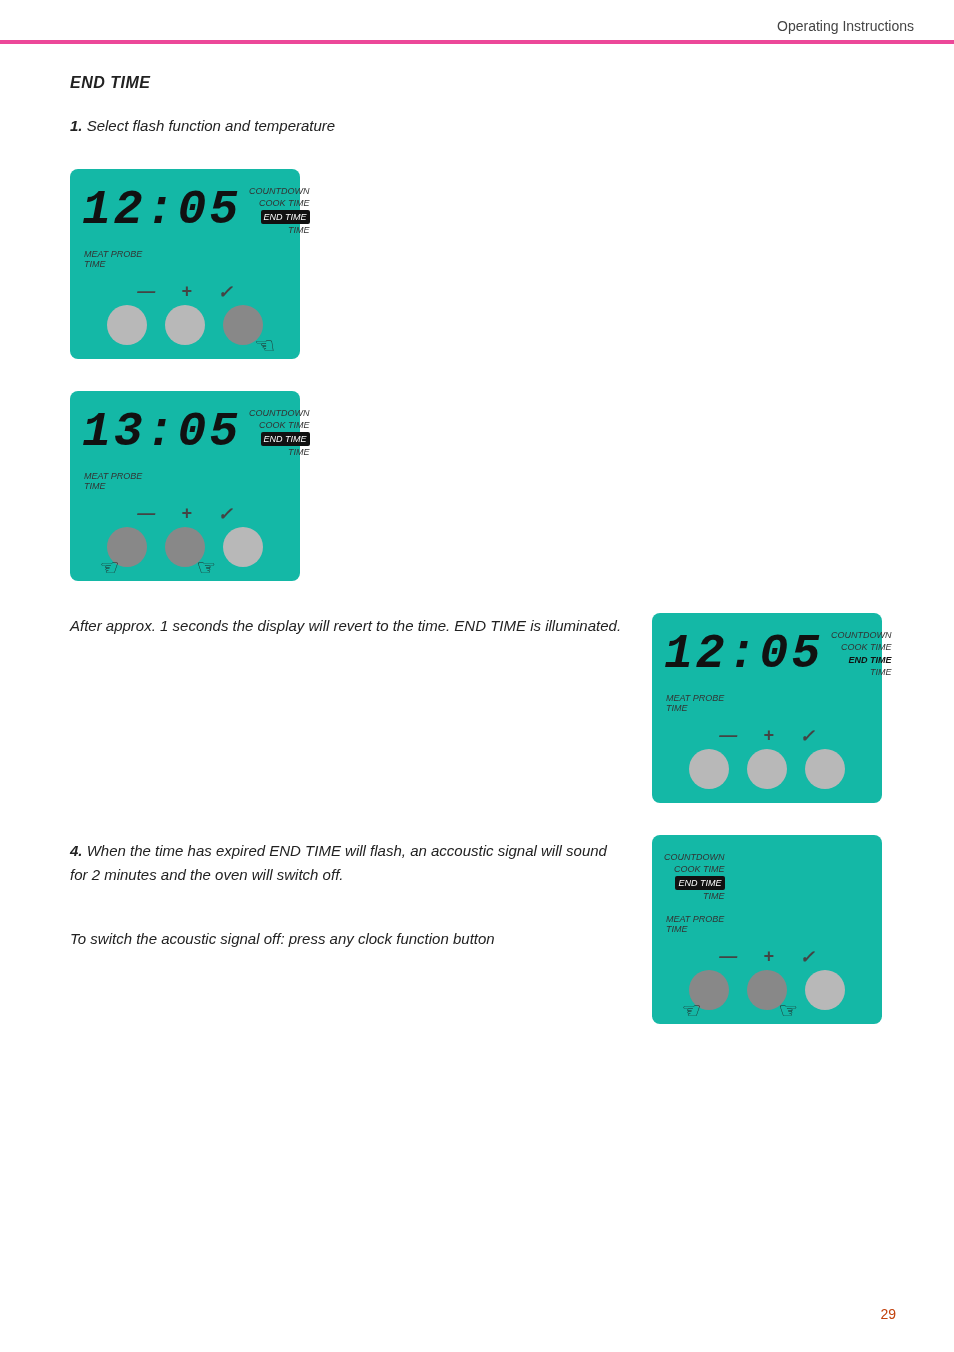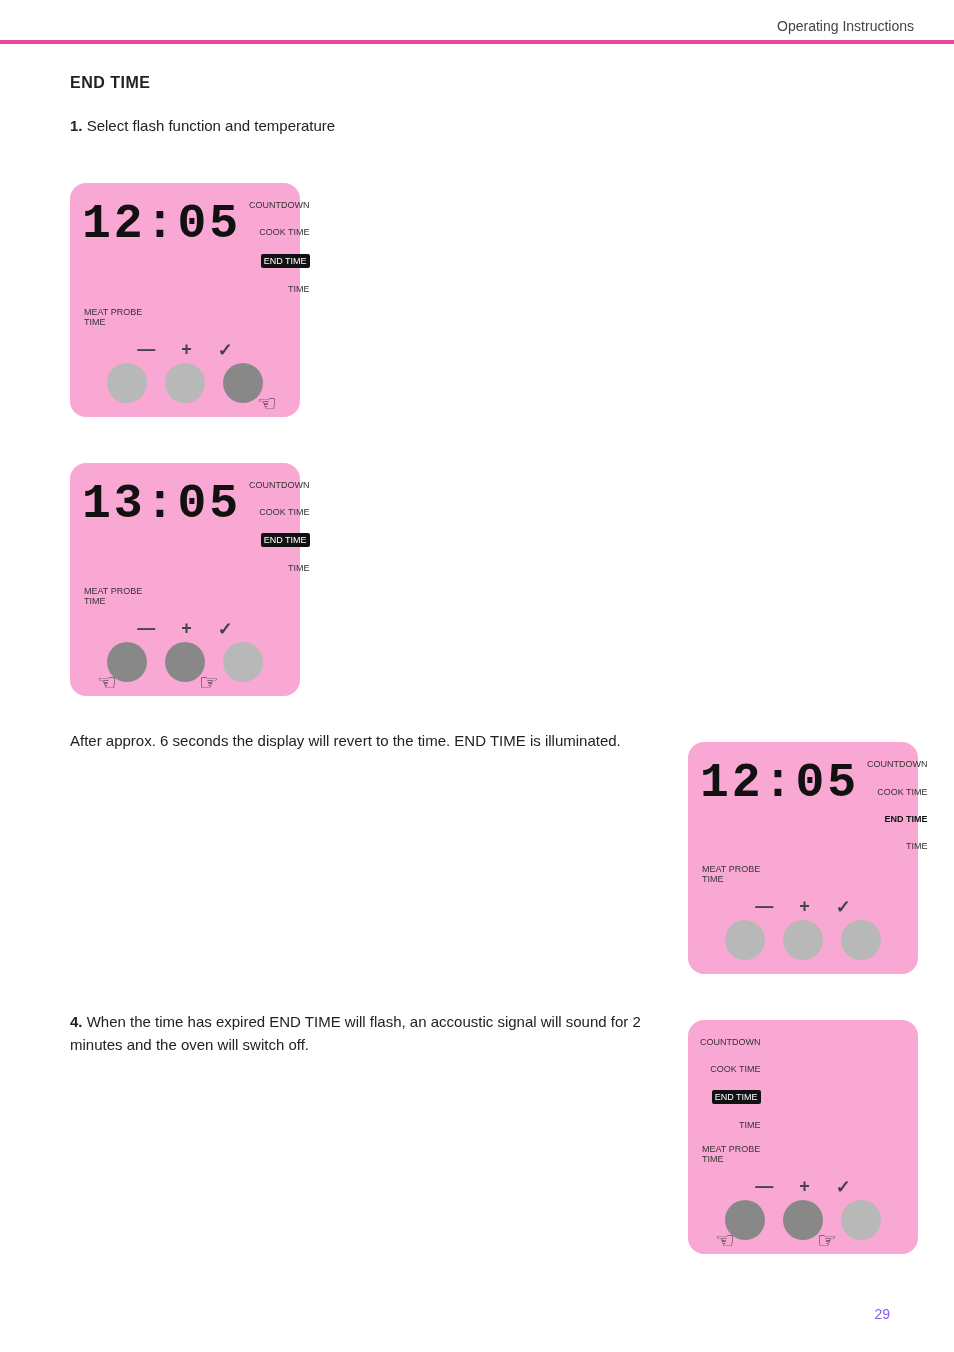--- a/index.html
+++ b/index.html
@@ -16,21 +16,22 @@
     .page-header {
       text-align: right;
       padding: 18px 40px 6px 40px;
       font-size: 14px;
       color: #444;
       border-bottom: 4px solid #ec4899;
       margin-bottom: 0;
     }
 
     .page-content {
-      padding: 30px 36px 30px 70px;
+      padding: 30px 72px 30px 70px;
+      font-style: italic;
     }
 
     .section-title {
       font-size: 16px;
       font-weight: bold;
       margin-bottom: 18px;
       letter-spacing: 0.5px;
     }
 
     .step-row {
@@ -52,43 +53,42 @@
 
     .step-text p:last-child { margin-bottom: 0; }
 
     .step-number {
       font-weight: bold;
     }
 
     .display-panel {
       width: 230px;
       min-width: 230px;
-      background: #f9a8d4;
-      border-radius: 16px;
+      background: #14b8a6;
+      border-radius: 8px;
       padding: 14px 12px 14px 12px;
       flex-shrink: 0;
-      margin-top: 14px;
     }
 
     .display-top {
       display: flex;
       align-items: flex-start;
       gap: 8px;
       margin-bottom: 12px;
     }
 
     .display-labels {
       display: flex;
       flex-direction: column;
       align-items: flex-end;
       font-size: 9px;
       color: #333;
       line-height: 1.35;
       padding-top: 2px;
-      gap: 15px;
+      gap: 0;
     }
 
     .label-item {
       white-space: nowrap;
     }
 
     .label-item.active {
       background: #111;
       color: #fff;
       padding: 1px 3px;
@@ -137,23 +137,23 @@
     }
 
     .text-only-left {
       flex: 1;
       padding-top: 4px;
     }
 
     .page-number {
       position: absolute;
       bottom: 30px;
-      right: 64px;
+      right: 58px;
       font-size: 14px;
-      color: #8b5cf6;
+      color: #c2410c;
     }
 
     .inline-icon {
       display: inline-flex;
       align-items: center;
       justify-content: center;
       width: 20px;
       height: 18px;
       border: 1.5px solid #333;
       border-radius: 3px;
@@ -293,21 +293,21 @@
           <button class="ctrl-btn active-btn"></button>
           <span style="position:absolute;bottom:-14px;right:-14px;font-size:22px;transform:scaleX(-1);display:inline-block;">☜</span>
         </div>
         <button class="ctrl-btn"></button>
       </div>
     </div>
   </div>
 
   <div class="text-only-row">
     <div class="text-only-left">
-      <p>After approx. 6 seconds the display will revert to the time. END TIME is illuminated.</p>
+      <p>After approx. 1 seconds the display will revert to the time. END TIME is illuminated.</p>
     </div>
 
     <div class="display-panel">
       <div class="display-top">
         <div class="digit-display">12:05</div>
         <div class="display-labels">
           <div class="label-item">COUNTDOWN</div>
           <div class="label-item">COOK TIME</div>
           <div class="label-item bold">END TIME</div>
           <div class="label-item">TIME</div>
@@ -330,20 +330,21 @@
     </div>
   </div>
 
   <div class="step-row">
     <div class="step-text">
       <p>
         <span class="step-number">4.</span>
         <span>When the time has expired END TIME will flash, an accoustic signal will sound for 2 minutes and the oven will switch off.</span>
       </p>
       <br>
+      <p>To switch the acoustic signal off: press any clock function button</p>
     </div>
 
     <div class="display-panel">
       <div class="display-top">
         <div class="display-labels">
           <div class="label-item">COUNTDOWN</div>
           <div class="label-item">COOK TIME</div>
           <div class="label-item active">END TIME</div>
           <div class="label-item">TIME</div>
         </div>

